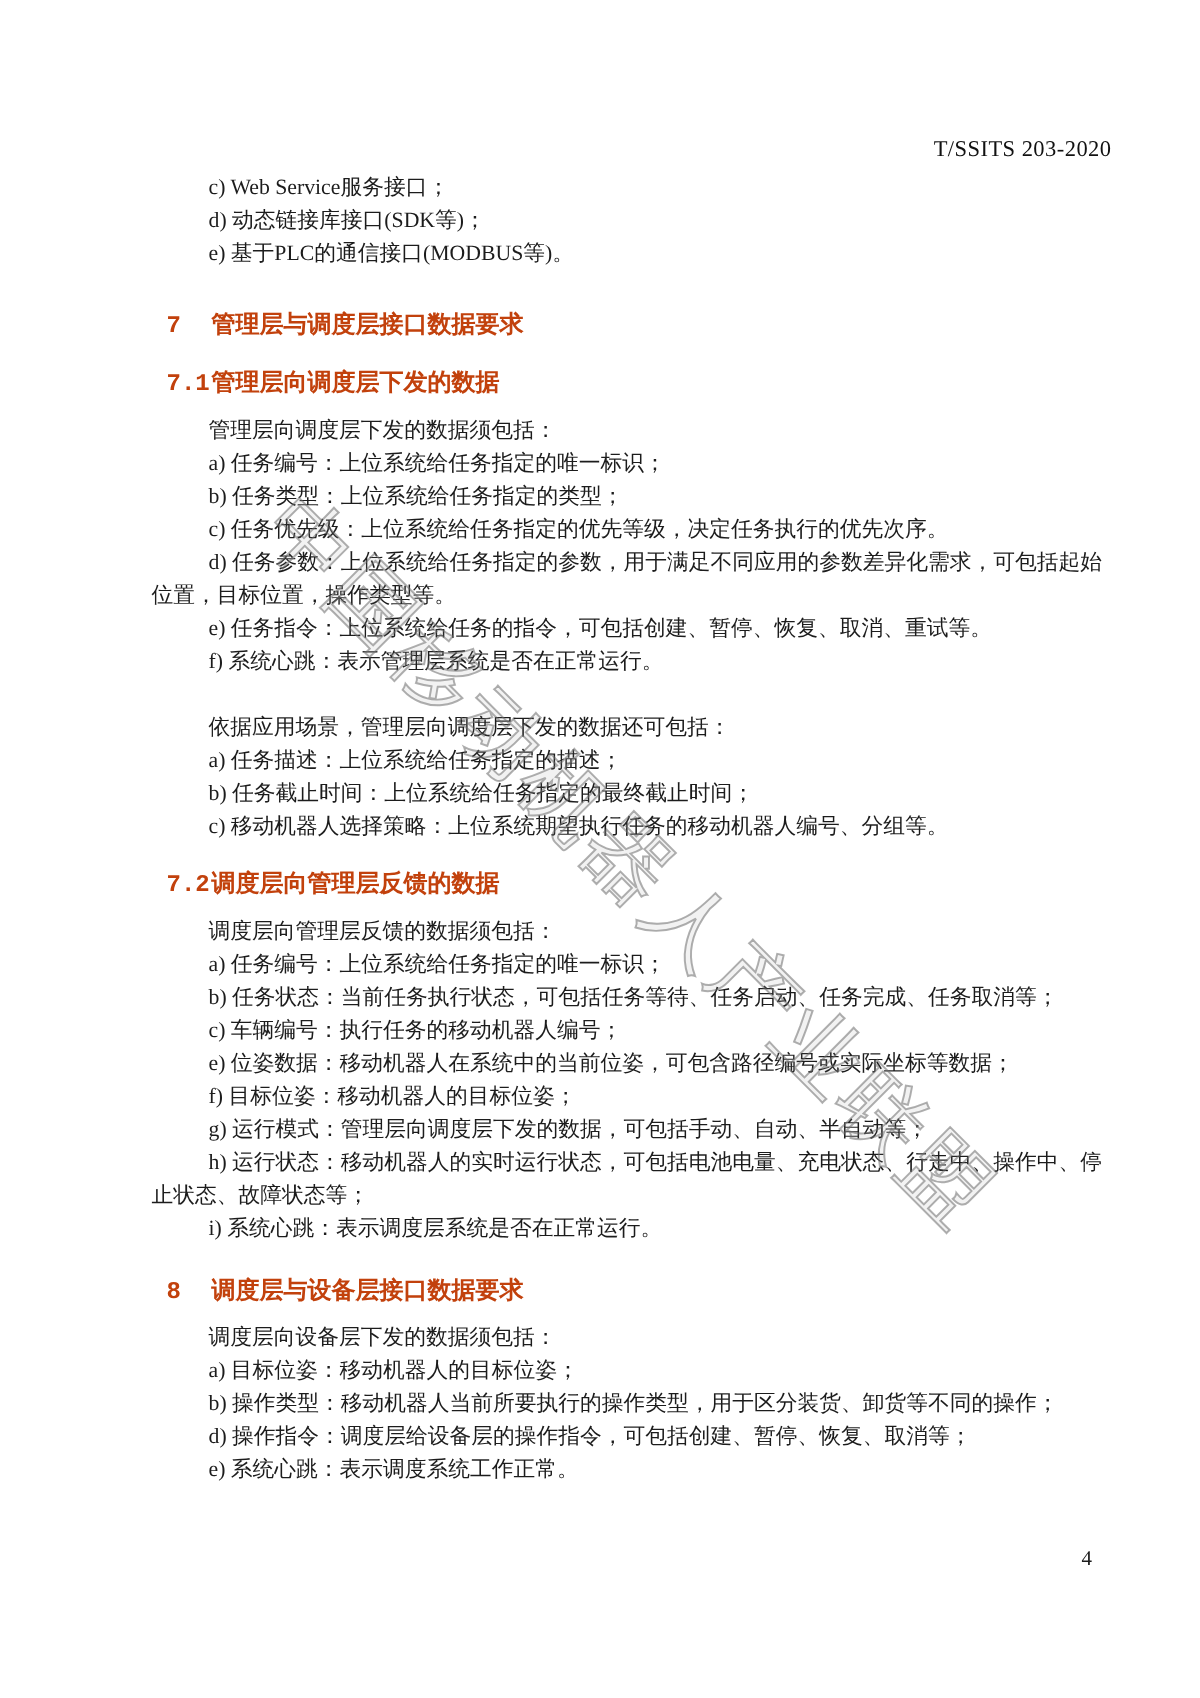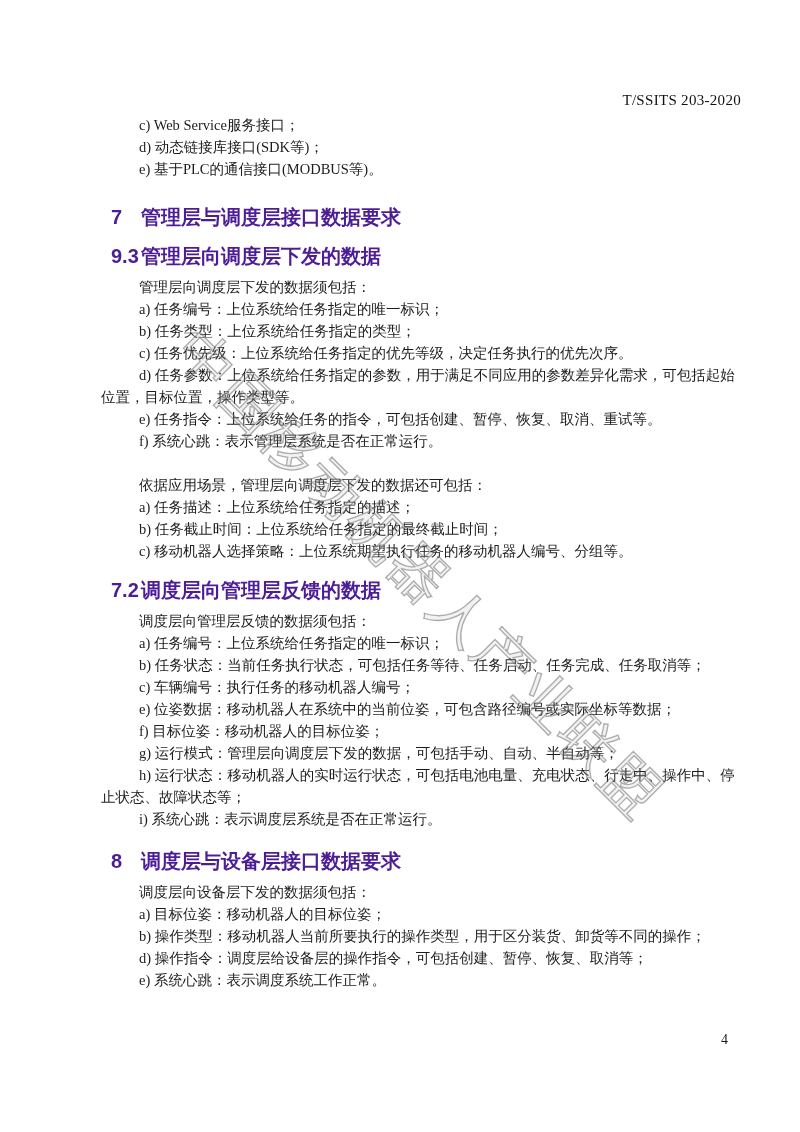--- a/index.html
+++ b/index.html
@@ -40,24 +40,24 @@
     text-indent: 38px;
   }
   .para {
     text-indent: 38px;
     margin-top: 9px;
   }
   .gap-line {
     height: 22px;
   }
   h2.sec, h3.sec {
-    font-family: Liberation Sans, sans-serif;
-    font-size: 20px;
+    font-family: Liberation Mono, monospace;
+    font-size: 16px;
     font-weight: 700;
-    color: #4c1d95;
+    color: #c2410c;
     margin: 0 0 0 10px;
     line-height: 22px;
   }
   h2.sec { margin-top: 26px; }
   h3.sec { margin-top: 17px; }
   .h-num {
     display: inline-block;
     min-width: 30px;
   }
   .watermark {
@@ -93,21 +93,21 @@
   <div class="watermark">中国移动机器人产业联盟</div>
 
   <div class="content">
 
     <div class="line">c) Web Service服务接口；</div>
     <div class="line">d) 动态链接库接口(SDK等)；</div>
     <div class="line">e) 基于PLC的通信接口(MODBUS等)。</div>
 
     <h2 class="sec"><span class="h-num">7</span><span>管理层与调度层接口数据要求</span></h2>
 
-    <h3 class="sec"><span class="h-num">9.3</span><span>管理层向调度层下发的数据</span></h3>
+    <h3 class="sec"><span class="h-num">7.1</span><span>管理层向调度层下发的数据</span></h3>
 
     <div class="para">管理层向调度层下发的数据须包括：</div>
     <div class="line">a) 任务编号：上位系统给任务指定的唯一标识；</div>
     <div class="line">b) 任务类型：上位系统给任务指定的类型；</div>
     <div class="line">c) 任务优先级：上位系统给任务指定的优先等级，决定任务执行的优先次序。</div>
     <div class="line">d) 任务参数：上位系统给任务指定的参数，用于满足不同应用的参数差异化需求，可包括起始位置，目标位置，操作类型等。</div>
     <div class="line">e) 任务指令：上位系统给任务的指令，可包括创建、暂停、恢复、取消、重试等。</div>
     <div class="line">f) 系统心跳：表示管理层系统是否在正常运行。</div>
 
     <div class="gap-line"></div>

